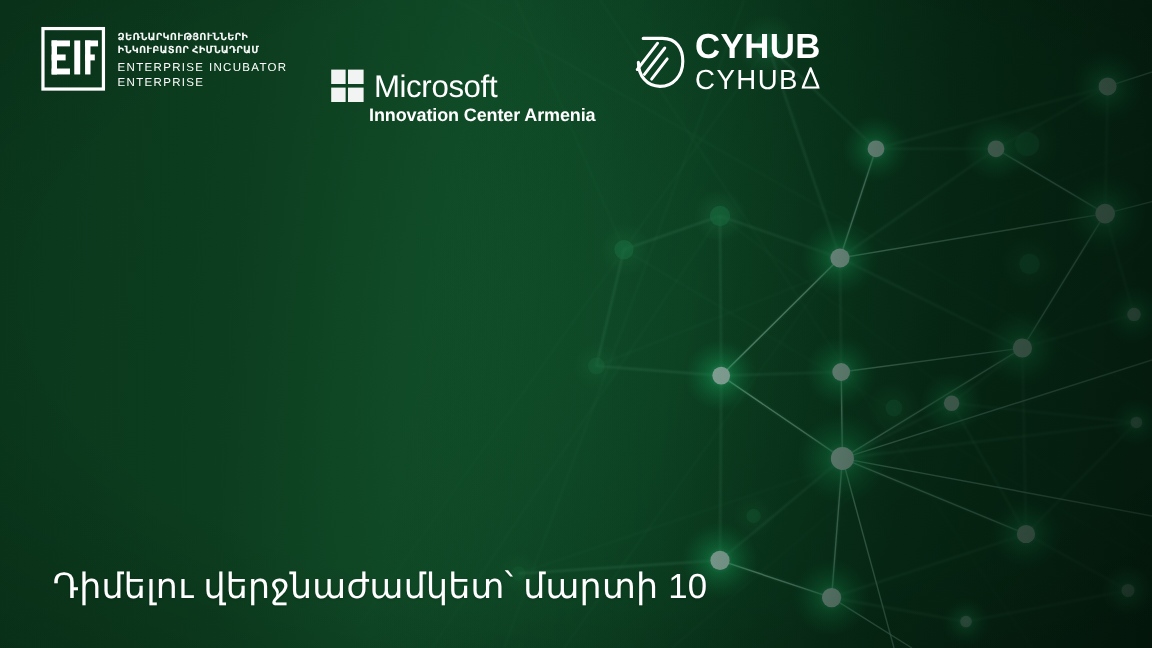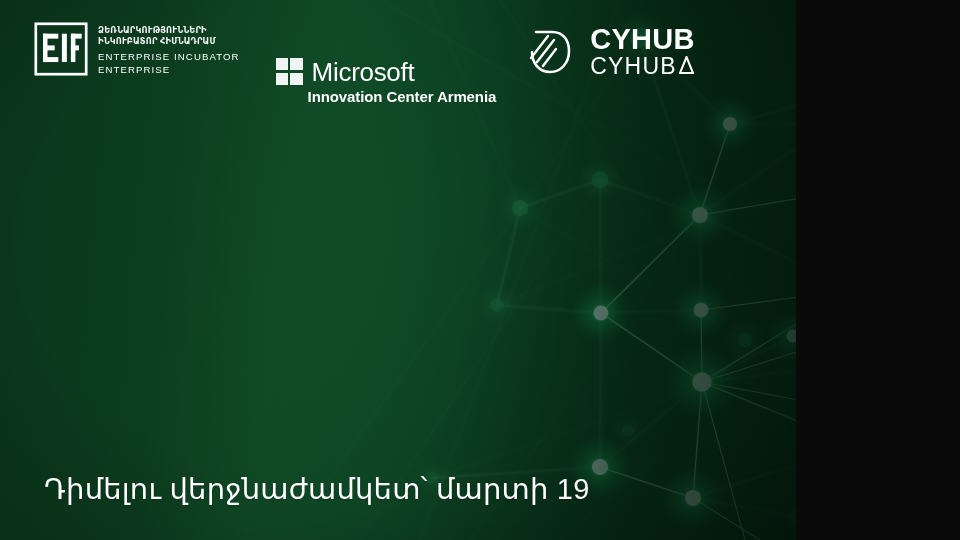--- a/index.html
+++ b/index.html
@@ -4,21 +4,21 @@
 <style>
   html, body {
     margin: 0;
     padding: 0;
     background: #0a0a0a;
   }
   * { box-sizing: border-box; }
 
   .poster {
     position: relative;
-    width: 796px;
+    width: 960px;
     height: 540px;
     overflow: hidden;
     font-family: "Liberation Sans", "DejaVu Sans", sans-serif;
     background: #404040;
   }
 
   
   .bg-base {
     position: absolute;
     inset: 0;
@@ -121,21 +121,21 @@
     line-height: 18px;
     font-weight: 600;
     letter-spacing: -0.1px;
     margin-top: 3px;
     white-space: nowrap;
     margin-left: 32px;
   }
 
   .divider-gap2 { width: 30px; }
 
-  .logo-cy { display: flex; align-items: center; gap: 18px; padding-top: 3px; }
+  .logo-cy { display: flex; align-items: center; gap: 7px; padding-top: 3px; }
   .cy-mark { width: 46px; height: 50px; flex: 0 0 46px; }
   .cy-words { display: flex; flex-direction: column; }
   .cy-l1 {
     color: #ffffff;
     font-size: 29px;
     line-height: 28px;
     font-weight: 700;
     letter-spacing: 0.3px;
   }
   .cy-l2 {
@@ -417,15 +417,15 @@
           <span>CYHUB</span>
           <svg width="15" height="18" viewBox="0 0 15 18">
             <path d="M7.5 1 L14 17 L1 17 Z" fill="none" stroke="#ffffff" stroke-width="2"></path>
           </svg>
         </div>
       </div>
     </div>
   </div>
 
 
-  <div class="deadline">Դիմելու վերջնաժամկետ՝ մարտի 19</div>
+  <div class="deadline">Դիմելու վերջնաժամկետ՝ մարտի 10</div>
 
 </div>
 
 </body></html>

